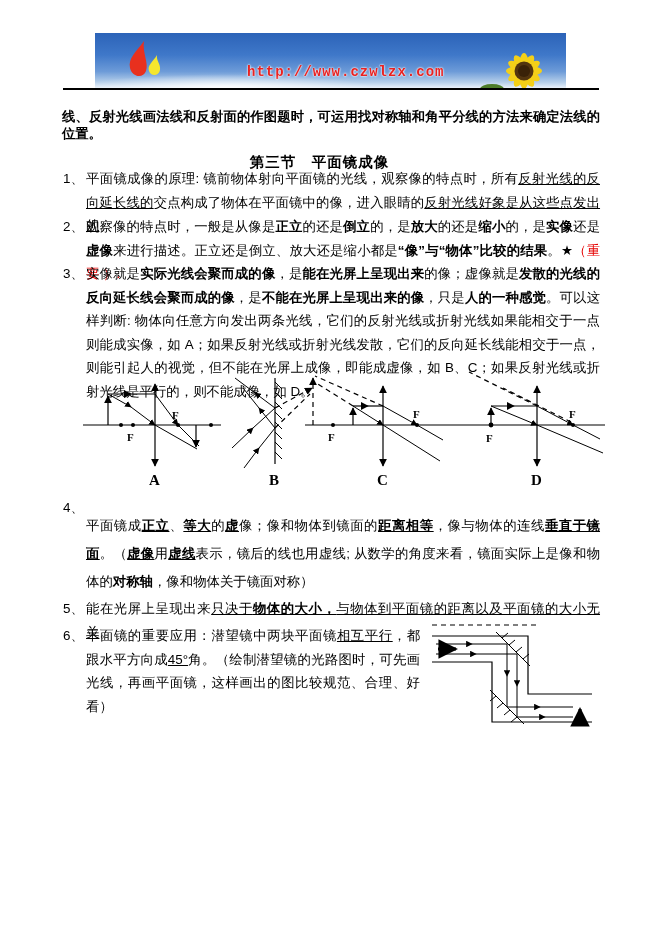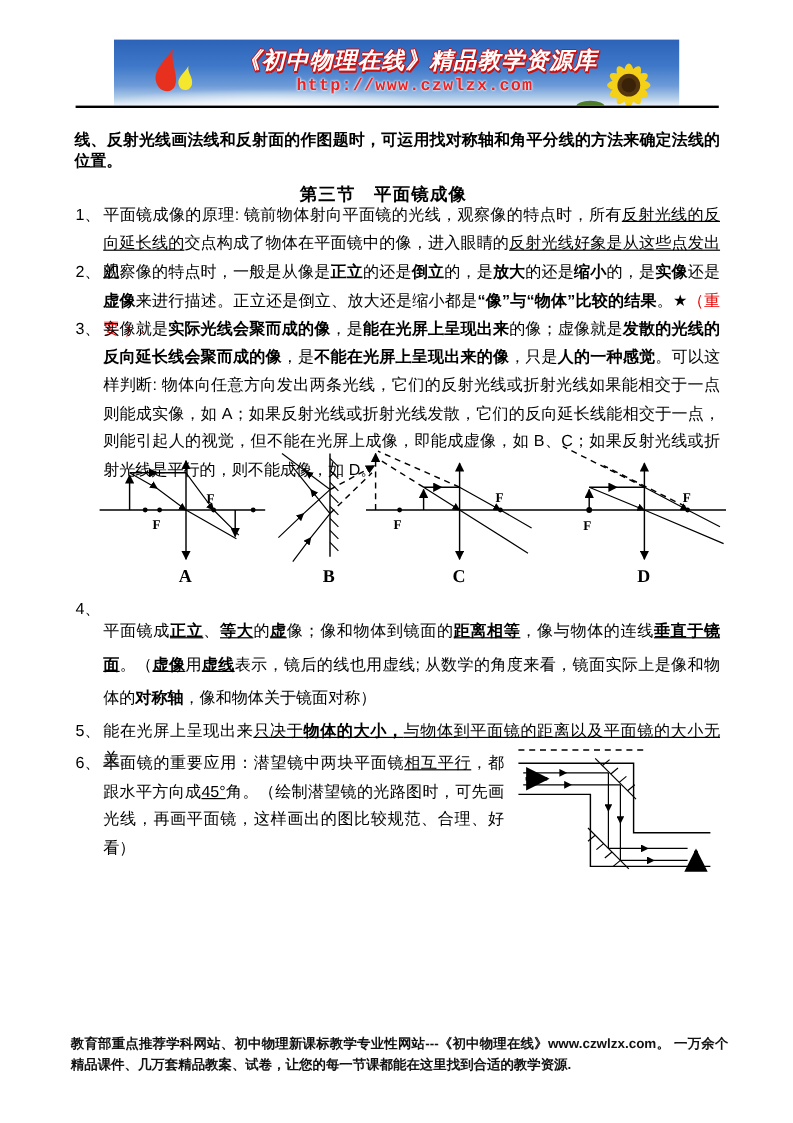--- a/index.html
+++ b/index.html
@@ -61,21 +61,20 @@
 
 <div class="page">
 
   <div class="banner">
     <div class="banner-logo">
       <svg width="46" height="42" viewBox="0 0 46 42">
         <path d="M21,1 C13,12 5,18 7,28 C9,37 20,39 23,31 C26,23 19,12 21,1 Z" fill="#e8301e"></path>
         <path d="M34,15 C30,22 24,25 26,31 C28,37 36,36 37,30 C38,24 33,21 34,15 Z" fill="#f5e62e"></path>
       </svg>
     </div>
-    <div class="banner-title">《初中物理在线》精品教学资源库</div>
     <div class="banner-url">http://www.czwlzx.com</div>
     <div class="banner-flower">
       <svg width="86" height="50" viewBox="0 0 86 50">
         <g transform="translate(46,28)">
           <g fill="#f4d018">
             <ellipse rx="18" ry="5.5"></ellipse>
             <ellipse rx="18" ry="5.5" transform="rotate(30)"></ellipse>
             <ellipse rx="18" ry="5.5" transform="rotate(60)"></ellipse>
             <ellipse rx="18" ry="5.5" transform="rotate(90)"></ellipse>
             <ellipse rx="18" ry="5.5" transform="rotate(120)"></ellipse>
@@ -234,15 +233,14 @@
           <path class="dthin" d="M87,34 L87,66 L87,97" marker-mid="url(#ah2)"></path>
           <path class="dthin" d="M87,97 L115,97 L143,97" marker-mid="url(#ah2)"></path>
           <path d="M8,29 H26" stroke="#000" stroke-width="3" marker-end="url(#ah2)"></path>
           <path d="M150,103 V89" stroke="#000" stroke-width="3" marker-end="url(#ah2)"></path>
         </svg>
       </span>
       <span><span class="sg-n">平面镜的重要应用：潜望镜中两块平面镜</span><span class="sg-u">相互平行</span><span class="sg-n">，都跟水平方向成</span><span class="sg-u">45°</span><span class="sg-n">角。（绘制潜望镜的光路图时，可先画光线，再画平面镜，这样画出的图比较规范、合理、好看）</span></span>
     </div>
   </div>
 
-  <p class="footer">教育部重点推荐学科网站、初中物理新课标教学专业性网站---《初中物理在线》www.czwlzx.com。 一万余个精品课件、几万套精品教案、试卷，让您的每一节课都能在这里找到合适的教学资源.</p>
 
 </div>
 
 </body></html>

